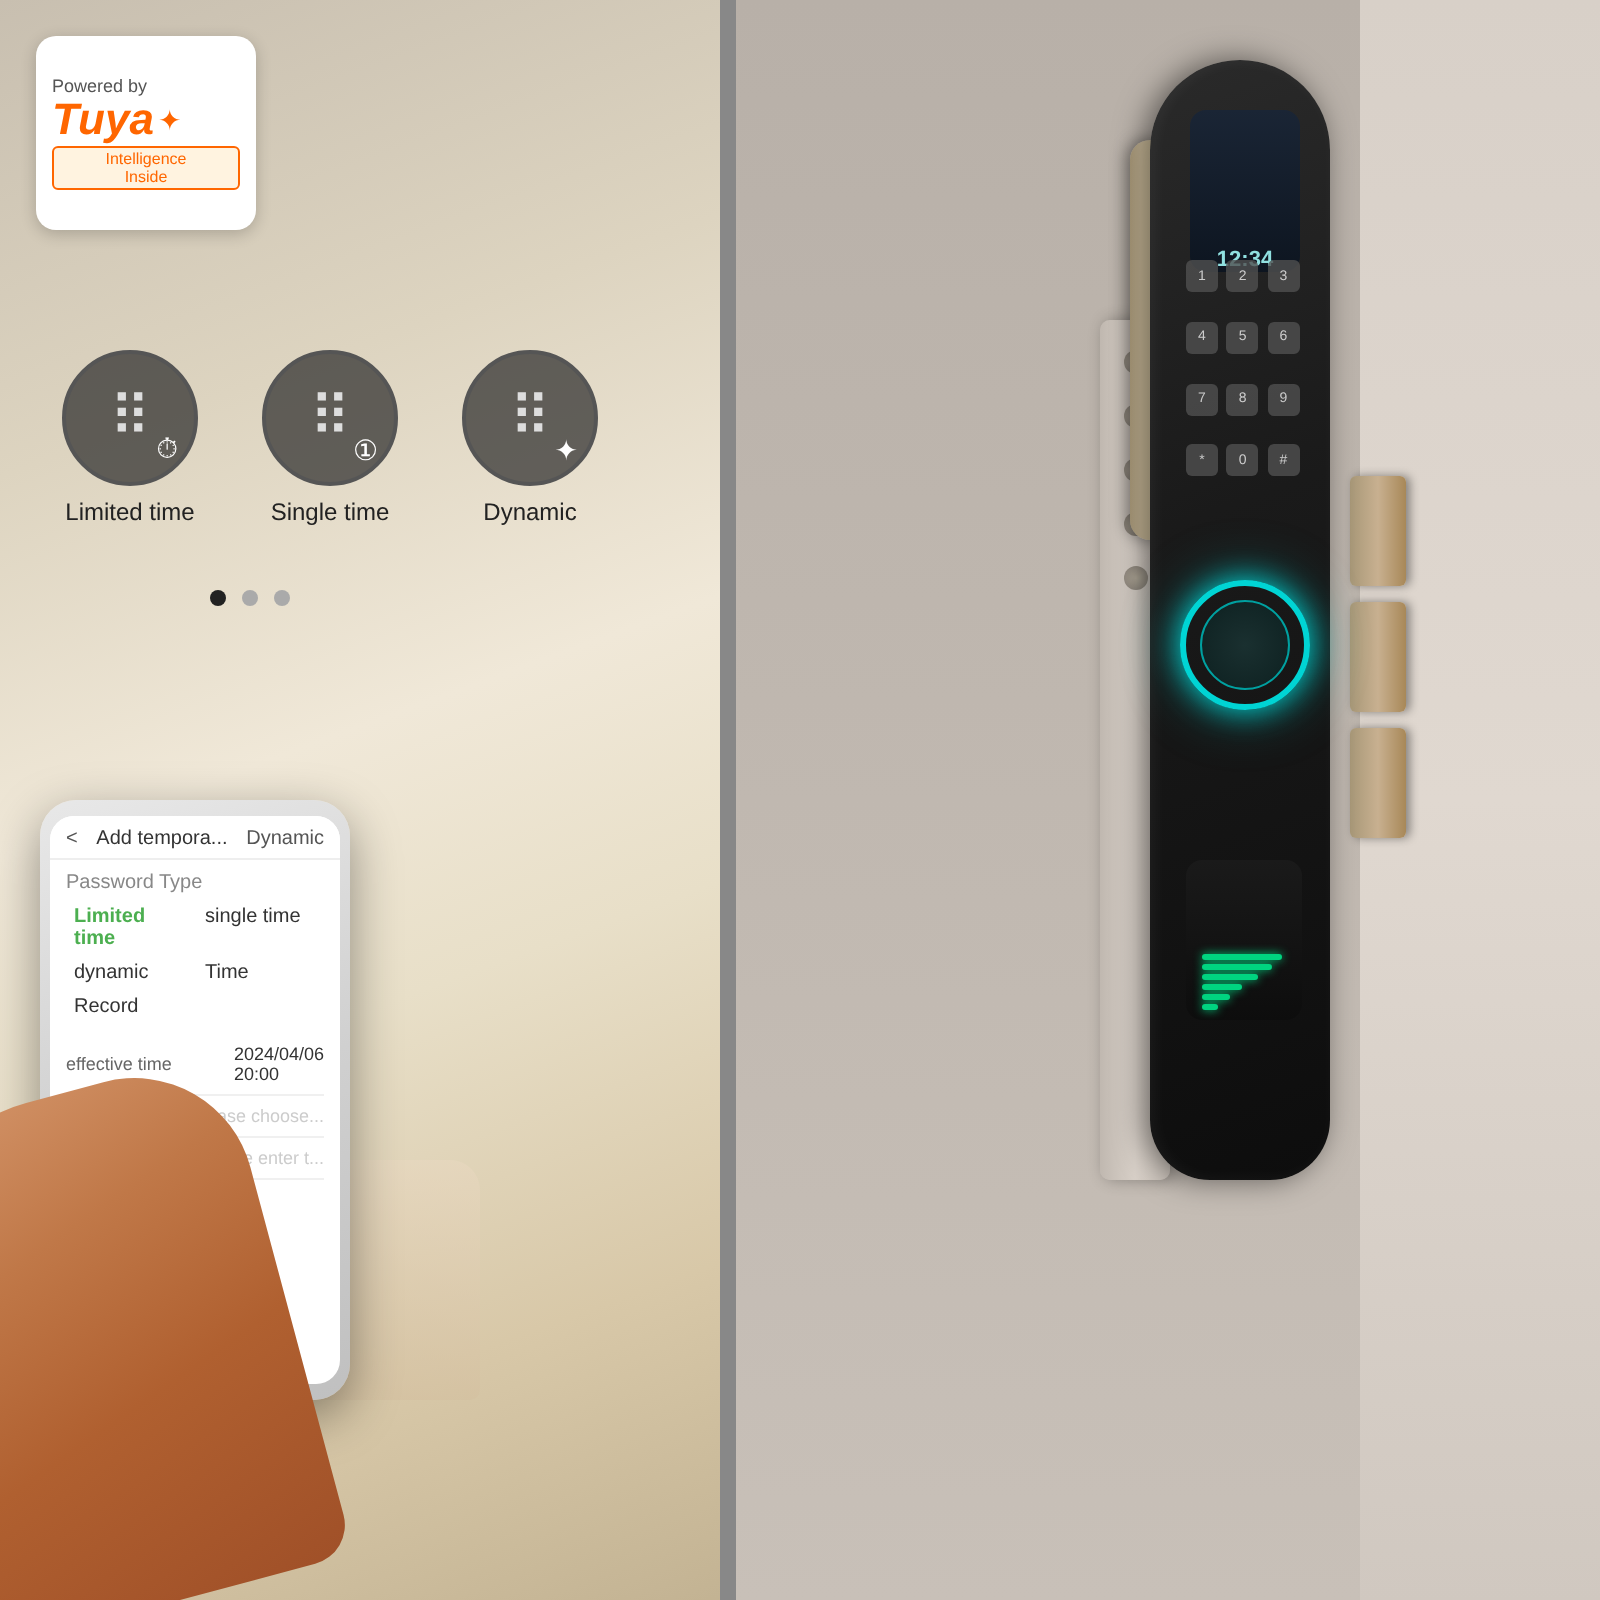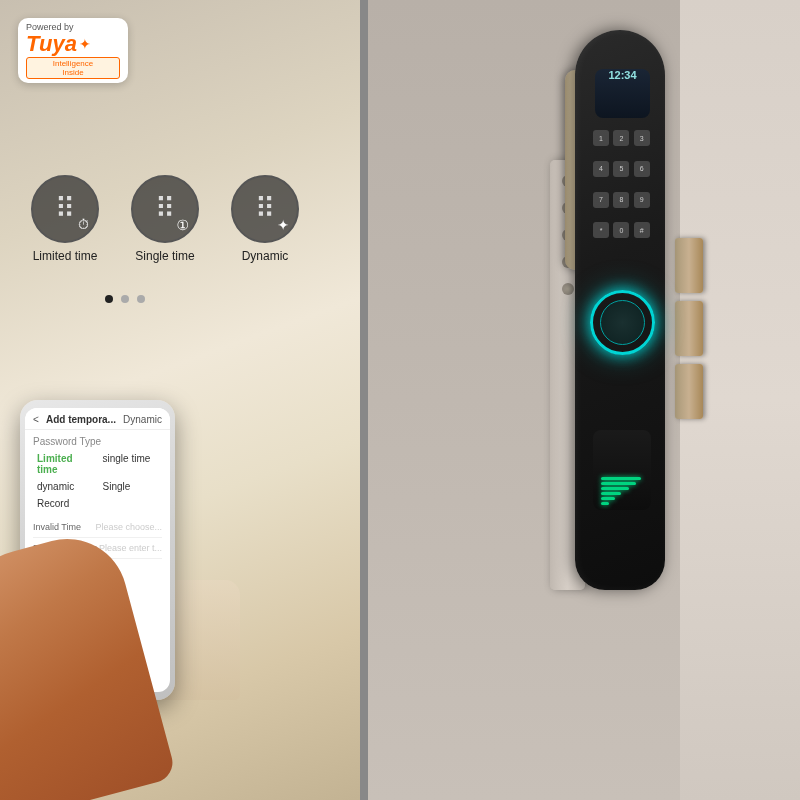--- a/index.html
+++ b/index.html
@@ -83,27 +83,27 @@
       top: 40px; left: 0px;
       width: 18px; height: 200px;
       background: linear-gradient(90deg, #a89878 0%, #c8b898 30%, #d4c4a0 60%, #b8a880 100%);
       border-radius: 10px 0 0 10px;
       box-shadow: -2px 0 8px rgba(0,0,0,0.4);
       z-index: 9;
     }
 
     .lock-display {
       position: absolute;
-      top: 39px; left: 20px;
-      width: 55px; height: 49px;
+      top: 25px; left: 20px;
+      width: 55px; height: 81px;
       background: linear-gradient(180deg, #1a2535 0%, #0d1520 100%);
       border-radius: 8px;
       z-index: 11;
       display: flex;
-      align-items: flex-start;
+      align-items: flex-end;
       justify-content: center;
       color: #90e0e0;
       font-size: 11px;
       font-weight: bold;
     }
 
     .lock-keypad {
       position: absolute;
       top: 100px; left: 18px;
       width: 58px; height: 120px;
@@ -178,21 +178,21 @@
       box-shadow: 0 0 5px #00d480;
     }
 
     
     .tuya-badge {
       position: absolute;
       top: 18px; left: 18px;
       width: 110px;
       background: white;
       border-radius: 10px;
-      padding: 4px 8px;
+      padding: 20px 8px;
       z-index: 20;
       box-shadow: 0 2px 8px rgba(0,0,0,0.2);
     }
 
     .tuya-powered-by {
       font-size: 9px;
       color: #555;
       line-height: 1.2;
     }
 
@@ -316,21 +316,21 @@
       align-items: center;
     }
 
     .phone-header-back {
       font-size: 10px;
       color: #555;
     }
 
     .phone-header-title {
       font-size: 10px;
-      font-weight: bold;
+      font-weight: normal;
       color: #333;
     }
 
     .phone-header-record {
       font-size: 10px;
       color: #555;
     }
 
     .phone-content {
       padding: 6px 8px;
@@ -526,22 +526,26 @@
         <span class="phone-header-back">&lt;</span>
         <span class="phone-header-title">Add tempora...</span>
         <span class="phone-header-record">Dynamic</span>
       </div>
       <div class="phone-content">
         <div class="phone-section-label">Password Type</div>
         <div class="password-type-grid">
           <span class="pwd-type-item active">Limited time</span>
           <span class="pwd-type-item normal">single time</span>
           <span class="pwd-type-item normal">dynamic</span>
-          <span class="pwd-type-item normal">Single</span>
+          <span class="pwd-type-item normal">Time</span>
           <span class="pwd-type-item normal">Record</span>
+        </div>
+        <div class="phone-field">
+          <span class="phone-field-label">effective time</span>
+          <span class="phone-field-value">2024/04/06<br>20:00</span>
         </div>
         <div class="phone-field">
           <span class="phone-field-label">Invalid Time</span>
           <span class="phone-field-placeholder">Please choose...</span>
         </div>
         <div class="phone-field">
           <span class="phone-field-label">Password name</span>
           <span class="phone-field-placeholder">Please enter t...</span>
         </div>
       </div>

